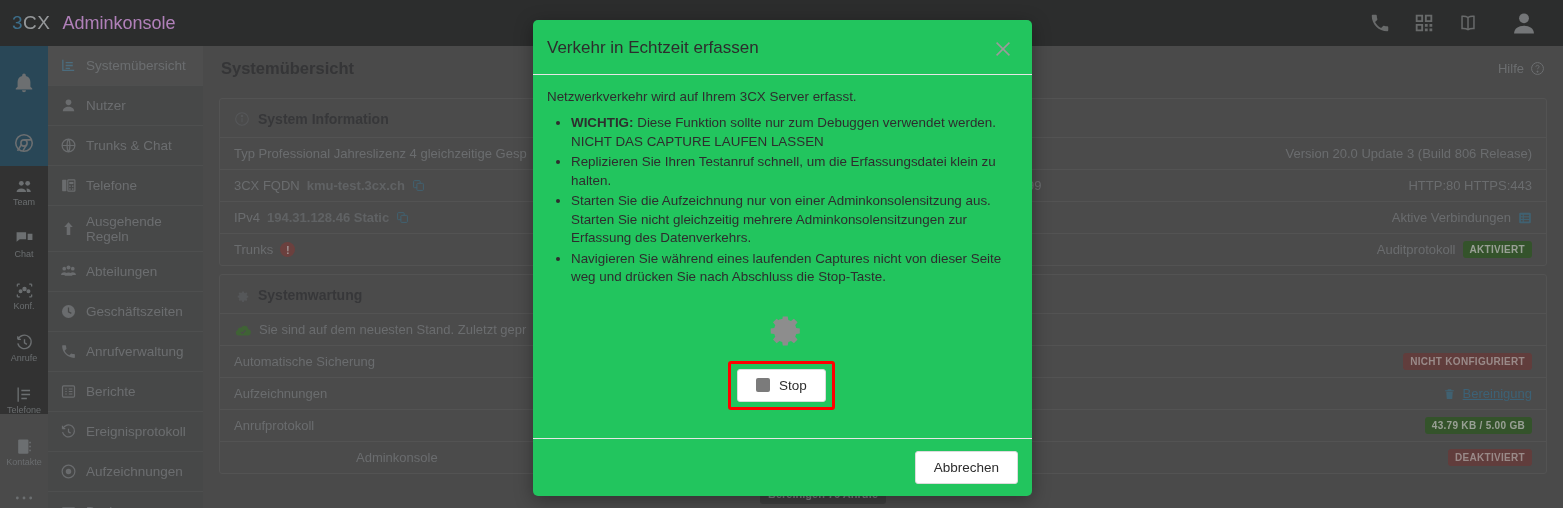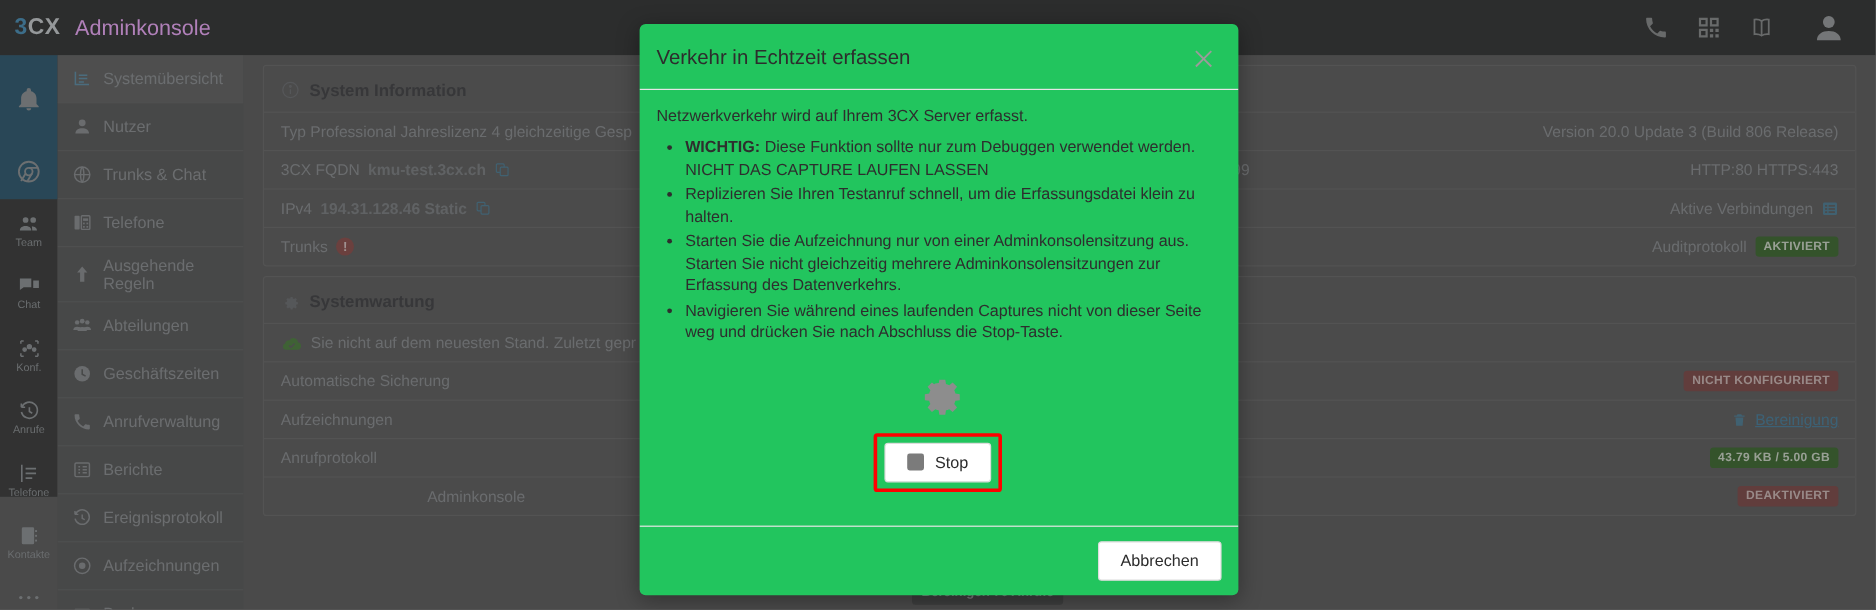--- a/index.html
+++ b/index.html
@@ -13,21 +13,21 @@
 
   
   .bg-layer { position: absolute; inset: 0; }
 
   .topbar {
     position: absolute; left: 0; top: 0; width: 1563px; height: 46px;
     background: #333434; display: flex; align-items: center;
   }
   .logo3cx {
     margin-left: 12px; font-size: 19px; letter-spacing: .5px;
-    color: #9aa1a6; font-weight: 700;
+    color: #9aa1a6; font-weight: 400;
   }
   .logo3cx .c3 { color: #4a90b8; }
   .logo3cx .cx { color: #c9cdd0; }
   .topbar-title {
     margin-left: 12px; font-size: 18px; color: #f0abfc;
   }
   .topbar-icons {
     position: absolute; right: 0; top: 0; height: 46px;
     display: flex; align-items: center; gap: 22px; padding-right: 16px;
   }
@@ -364,20 +364,31 @@
       <div class="nav-item">
         <svg class="nav-ico" viewBox="0 0 24 24" fill="currentColor">
             <rect x="3" y="6" width="18" height="4" rx="1"></rect>
             <rect x="3" y="12" width="18" height="4" rx="1"></rect>
           </svg>
         <span class="nav-lbl">Backup</span>
       </div>
     </div>
 
     <div class="content">
+      <div class="content-head">
+        <div class="page-title">Systemübersicht</div>
+        <div class="help-wrap">
+          <span>Hilfe</span>
+          <svg class="help-ico" viewBox="0 0 24 24" fill="none" stroke="currentColor" stroke-width="1.6">
+              <circle cx="12" cy="12" r="9.5"></circle>
+              <path d="M9.5 9.3c0-1.4 1.1-2.4 2.5-2.4s2.5 1 2.5 2.4c0 1.9-2.5 1.9-2.5 3.8"></path>
+              <circle cx="12" cy="17" r=".9" fill="currentColor"></circle>
+            </svg>
+        </div>
+      </div>
 
       <div class="card">
         <div class="card-head">
           <svg class="card-ico" viewBox="0 0 24 24" fill="none" stroke="currentColor" stroke-width="1.6">
               <circle cx="12" cy="12" r="9.5"></circle>
               <path d="M12 11v6"></path>
               <circle cx="12" cy="7.6" r="1" fill="currentColor"></circle>
             </svg>
           <span>System Information</span>
         </div>
@@ -443,21 +454,21 @@
             </svg>
           <span>Systemwartung</span>
         </div>
 
         <div class="row">
           <span class="row-l">
             <svg class="cloud-ok" viewBox="0 0 24 20" fill="currentColor">
                 <path d="M19 9.5a5 5 0 0 0-9.4-1.9A4 4 0 0 0 4.8 11 3.6 3.6 0 0 0 5.5 18h13a4.3 4.3 0 0 0 .5-8.5z"></path>
                 <path d="M9.3 13.2l2 2 4-4.2" stroke="#5f5f5f" stroke-width="1.8" fill="none"></path>
               </svg>
-            <span>Sie nicht auf dem neuesten Stand. Zuletzt gepr</span>
+            <span>Sie sind auf dem neuesten Stand. Zuletzt gepr</span>
           </span>
         </div>
 
         <div class="row">
           <span class="row-l">Automatische Sicherung</span>
           <span class="badge red">NICHT KONFIGURIERT</span>
         </div>
 
         <div class="row">
           <span class="row-l">Aufzeichnungen</span>

